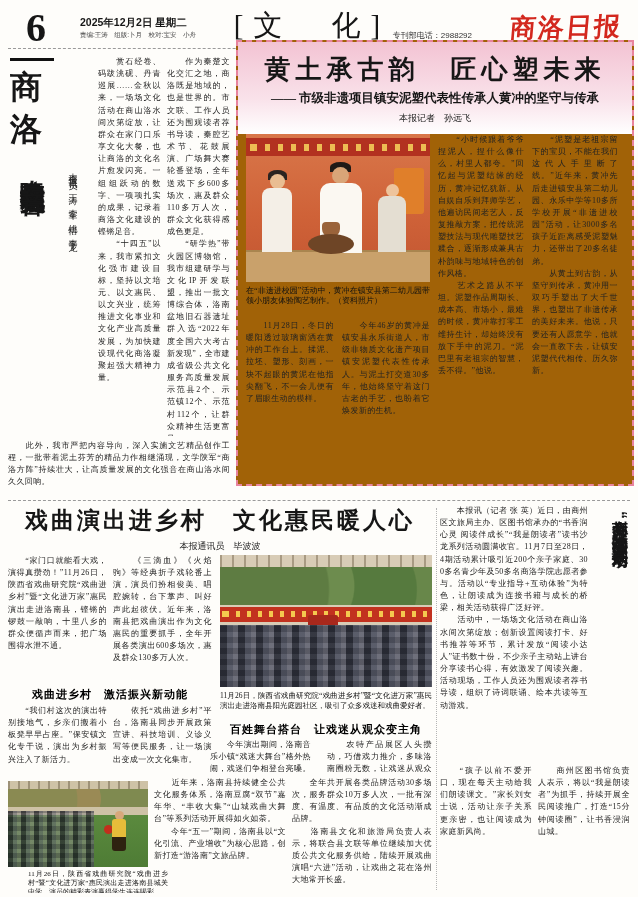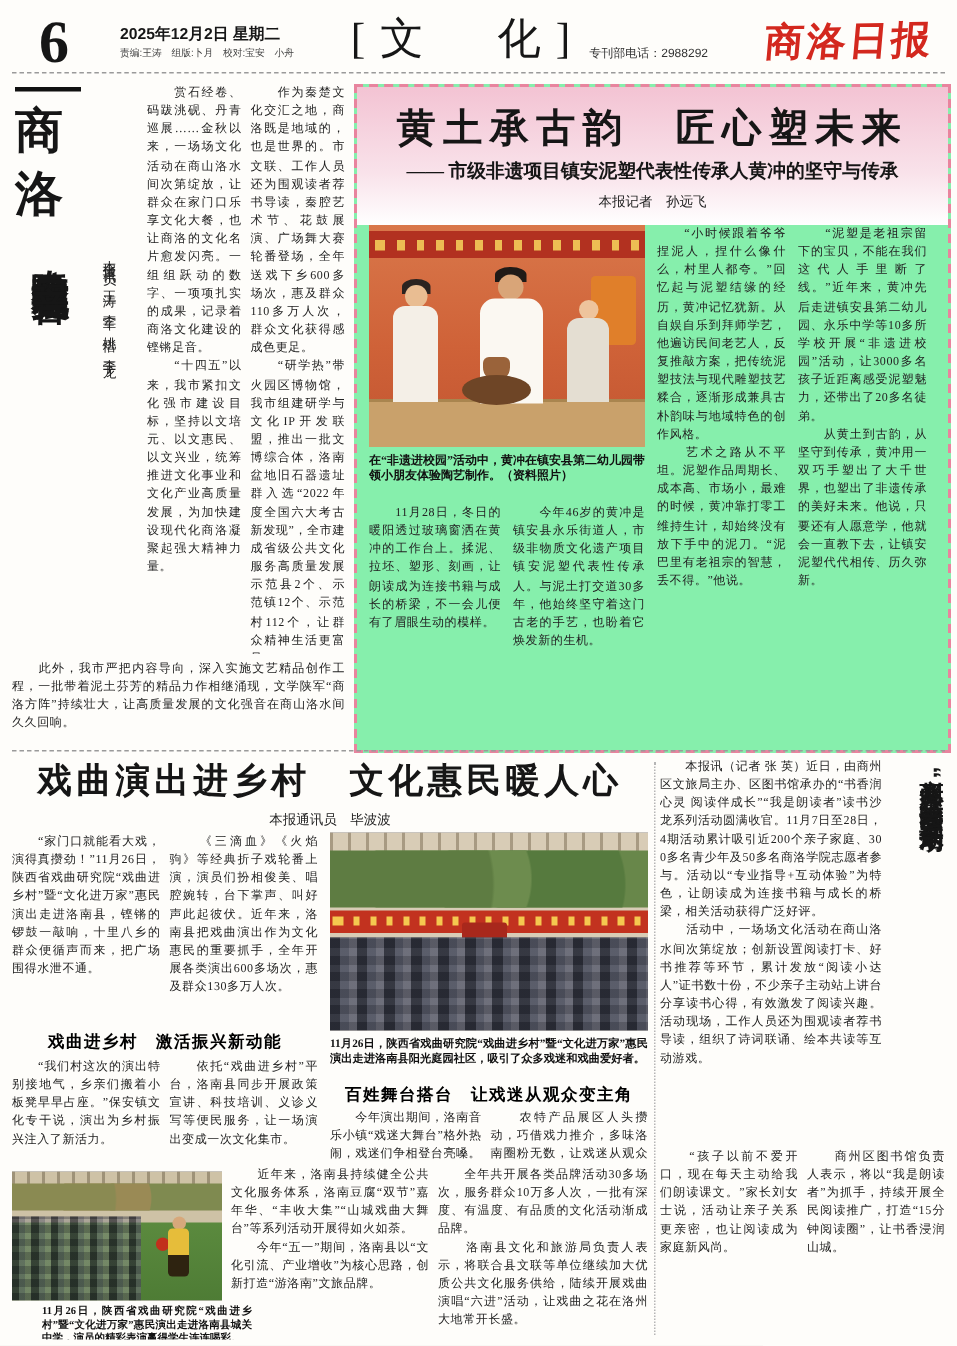--- a/index.html
+++ b/index.html
@@ -2,21 +2,21 @@
 <html><head>
 <meta charset="utf-8">
 <style>
   html,body{margin:0;padding:0;}
   body{background:#e9e7e2;font-family:"Liberation Serif",serif;}
   .page{position:relative;width:638px;height:897px;margin:0 auto;background:#fefdfa;overflow:hidden;color:#161616;}
   .abs{position:absolute;}
   .jt{text-align:justify;overflow:hidden;white-space:pre-wrap;line-height:1.52;letter-spacing:.4px;word-break:break-all;color:#222;}
   .t8{font-size:8px;}
   .t75{font-size:7.5px;}
-  .cap{font-weight:bold;color:#111;line-height:1.3;overflow:hidden;text-align:justify;word-break:break-all;}
+  .cap{font-weight:normal;color:#111;line-height:1.3;overflow:hidden;text-align:justify;word-break:break-all;}
   .vert{writing-mode:vertical-rl;}
   .photo{position:absolute;overflow:hidden;background:#888;}
   .ph-el{position:absolute;}
   .dotline{border-top:1px dashed #9a9a9a;height:0;}
   .vdotline{border-left:1px dotted #b5b5b5;width:0;}
   .subhead{font-weight:bold;text-align:center;font-size:11px;letter-spacing:1px;color:#000;overflow:hidden;font-family:"Liberation Sans",sans-serif;}
   .center{text-align:center;}
 </style>
 </head>
 <body>
@@ -35,21 +35,21 @@
     <div class="abs" style="left:2px;top:2px;width:44px;font-size:32px;font-weight:900;line-height:1.3;border-top:3px solid #111;padding-top:6px;">商洛</div>
     <div class="abs vert" style="left:8px;top:104px;height:316px;font-size:25px;font-weight:900;letter-spacing:1px;">奏响高质量发展文化强音</div>
     <div class="abs vert" style="left:58px;top:110px;height:230px;font-size:9px;letter-spacing:2px;color:#222;">本报通讯员　王涛　李军　姚惜　李于龙</div>
     <div class="abs jt t8" style="left:90px;top:0;width:63px;height:380px;">　　赏石经卷、码跋洮砚、丹青巡展……金秋以来，一场场文化活动在商山洛水间次第绽放，让群众在家门口乐享文化大餐，也让商洛的文化名片愈发闪亮。一组组跃动的数字、一项项扎实的成果，记录着商洛文化建设的铿锵足音。
 　　“十四五”以来，我市紧扣文化强市建设目标，坚持以文培元、以文惠民、以文兴业，统筹推进文化事业和文化产业高质量发展，为加快建设现代化商洛凝聚起强大精神力量。</div>
     <div class="abs jt t8" style="left:159px;top:0;width:63px;height:380px;">　　作为秦楚文化交汇之地，商洛既是地域的，也是世界的。市文联、工作人员还为围观读者荐书导读，秦腔艺术节、花鼓展演、广场舞大赛轮番登场，全年送戏下乡600多场次，惠及群众110多万人次，群众文化获得感成色更足。
 　　“研学热”带火园区博物馆，我市组建研学与文化IP开发联盟，推出一批文博综合体，洛南盆地旧石器遗址群入选“2022年度全国六大考古新发现”，全市建成省级公共文化服务高质量发展示范县2个、示范镇12个、示范村112个，让群众精神生活更富足。</div>
     <div class="abs jt t8" style="left:0;top:384px;width:222px;height:56px;">　　此外，我市严把内容导向，深入实施文艺精品创作工程，一批带着泥土芬芳的精品力作相继涌现，文学陕军“商洛方阵”持续壮大，让高质量发展的文化强音在商山洛水间久久回响。</div>
   </div>
 
-  <div class="abs" style="left:236px;top:56px;width:394px;height:442px;border:2px dashed #e8849e;background:#86efac;">
+  <div class="abs" style="left:236px;top:40px;width:394px;height:442px;border:2px dashed #e8849e;background:#a16207;">
     <div class="abs" style="left:0;right:0;top:0;height:92px;background:linear-gradient(180deg,#f3c3d3 0%,#f9e2ea 62%,#ffffff 100%);"></div>
     <div class="abs center" style="left:0;right:0;top:10px;font-size:26px;font-weight:900;letter-spacing:5px;">黄土承古韵　匠心塑未来</div>
     <div class="abs center" style="left:0;right:0;top:48px;font-size:12.5px;font-weight:bold;">—— 市级非遗项目镇安泥塑代表性传承人黄冲的坚守与传承</div>
     <div class="abs center" style="left:0;right:0;top:70px;font-size:9px;color:#222;">本报记者　孙远飞</div>
 
     <div class="abs" style="left:8px;top:92px;width:374px;height:342px;">
 
       <div class="photo" style="left:0;top:0;width:184px;height:148px;">
         <div class="ph-el" style="inset:0;background:linear-gradient(180deg,#d9774a 0%,#cf6238 55%,#c25531 100%);"></div>
         <div class="ph-el" style="left:0;right:0;top:4px;height:18px;background:repeating-linear-gradient(90deg,rgba(247,214,92,.85) 0 5px,transparent 5px 13px),#b23120;background-size:auto 7px, auto;background-position:6px 6px,0 0;background-repeat:repeat-x,repeat;"></div>
@@ -60,21 +60,21 @@
         <div class="ph-el" style="left:16px;top:54px;width:30px;height:64px;border-radius:8px 8px 0 0;background:#f4efe7;"></div>
         <div class="ph-el" style="left:84px;top:28px;width:21px;height:10px;border-radius:50% 50% 0 0;background:#1f1a17;"></div>
         <div class="ph-el" style="left:86px;top:33px;width:17px;height:17px;border-radius:50%;background:#d9a578;"></div>
         <div class="ph-el" style="left:74px;top:49px;width:42px;height:70px;border-radius:10px 10px 0 0;background:#fbf8f2;"></div>
         <div class="ph-el" style="left:140px;top:50px;width:13px;height:13px;border-radius:50%;background:#eec49c;"></div>
         <div class="ph-el" style="left:132px;top:62px;width:28px;height:56px;border-radius:8px 8px 0 0;background:#e4ded2;"></div>
         <div class="ph-el" style="left:76px;top:88px;width:18px;height:16px;border-radius:4px 4px 9px 9px;background:#9a633a;"></div>
         <div class="ph-el" style="left:62px;top:100px;width:46px;height:20px;border-radius:50%;background:#6e4526;"></div>
       </div>
       <div class="abs cap t8" style="left:0;top:152px;width:184px;height:28px;">在“非遗进校园”活动中，黄冲在镇安县第二幼儿园带领小朋友体验陶艺制作。（资料照片）</div>
-      <div class="abs jt t8" style="left:0;top:186px;width:88px;height:156px;">　　11月28日，冬日的暖阳透过玻璃窗洒在黄冲的工作台上。揉泥、拉坯、塑形、刻画，让朗读成为连接书籍与成长的桥梁，不一会儿便有了眉眼生动的模样。</div>
+      <div class="abs jt t8" style="left:0;top:186px;width:88px;height:156px;">　　11月28日，冬日的暖阳透过玻璃窗洒在黄冲的工作台上。揉泥、拉坯、塑形、刻画，一块不起眼的黄泥在他指尖翻飞，不一会儿便有了眉眼生动的模样。</div>
       <div class="abs jt t8" style="left:96px;top:186px;width:88px;height:156px;">　　今年46岁的黄冲是镇安县永乐街道人，市级非物质文化遗产项目镇安泥塑代表性传承人。与泥土打交道30多年，他始终坚守着这门古老的手艺，也盼着它焕发新的生机。</div>
       <div class="abs jt t8" style="left:192px;top:0;width:86px;height:342px;">　　“小时候跟着爷爷捏泥人，捏什么像什么，村里人都夸。”回忆起与泥塑结缘的经历，黄冲记忆犹新。从自娱自乐到拜师学艺，他遍访民间老艺人，反复推敲方案，把传统泥塑技法与现代雕塑技艺糅合，逐渐形成兼具古朴韵味与地域特色的创作风格。
 　　艺术之路从不平坦。泥塑作品周期长、成本高、市场小，最难的时候，黄冲靠打零工维持生计，却始终没有放下手中的泥刀。“泥巴里有老祖宗的智慧，丢不得。”他说。</div>
       <div class="abs jt t8" style="left:286px;top:0;width:86px;height:342px;">　　“泥塑是老祖宗留下的宝贝，不能在我们这代人手里断了线。”近年来，黄冲先后走进镇安县第二幼儿园、永乐中学等10多所学校开展“非遗进校园”活动，让3000多名孩子近距离感受泥塑魅力，还带出了20多名徒弟。
 　　从黄土到古韵，从坚守到传承，黄冲用一双巧手塑出了大千世界，也塑出了非遗传承的美好未来。他说，只要还有人愿意学，他就会一直教下去，让镇安泥塑代代相传、历久弥新。</div>
     </div>
   </div>
 
   <div class="abs dotline" style="left:8px;right:8px;top:500px;"></div>
   <div class="abs vdotline" style="left:436px;top:508px;height:382px;"></div>
@@ -93,21 +93,21 @@
       <div class="photo" style="left:212px;top:0;width:212px;height:132px;">
         <div class="ph-el" style="inset:0;background:#d8ccb6;"></div>
         <div class="ph-el" style="left:0;right:0;top:0;height:26px;background:repeating-linear-gradient(90deg,rgba(120,105,80,.5) 0 2px,transparent 2px 12px);"></div>
         <div class="ph-el" style="left:0;right:0;top:12px;height:38px;background:radial-gradient(circle at 12% 60%,#5e7c42 0 44%,transparent 45%),radial-gradient(circle at 38% 50%,#6d8c4e 0 40%,transparent 41%),radial-gradient(circle at 64% 60%,#567a3e 0 44%,transparent 45%),radial-gradient(circle at 90% 54%,#68874a 0 42%,transparent 43%);"></div>
         <div class="ph-el" style="left:0;right:0;top:52px;height:15px;background:repeating-linear-gradient(90deg,rgba(250,216,84,.9) 0 4px,transparent 4px 11px),#c2321f;background-size:auto 6px,auto;background-position:5px 4px,0 0;background-repeat:repeat-x,repeat;"></div>
         <div class="ph-el" style="left:88px;top:60px;width:30px;height:36px;background:#a8281c;border-radius:2px;"></div>
         <div class="ph-el" style="left:0;right:0;top:70px;bottom:0;background:repeating-linear-gradient(90deg,rgba(25,28,36,.55) 0 7px,rgba(92,96,110,.45) 7px 13px,rgba(150,150,160,.35) 13px 18px),repeating-linear-gradient(0deg,rgba(40,40,50,.5) 0 6px,rgba(112,112,126,.4) 6px 11px),#4a4d58;"></div>
       </div>
       <div class="abs cap t75" style="left:212px;top:136px;width:212px;height:27px;">11月26日，陕西省戏曲研究院“戏曲进乡村”暨“文化进万家”惠民演出走进洛南县阳光庭园社区，吸引了众多戏迷和戏曲爱好者。</div>
       <div class="abs subhead" style="left:212px;top:167px;width:212px;">百姓舞台搭台　让戏迷从观众变主角</div>
-      <div class="abs jt t8" style="left:212px;top:184px;width:101px;height:34px;">　　今年演出期间，洛南音乐小镇“戏迷大舞台”格外热闹，戏迷们争相登台亮嗓。</div>
+      <div class="abs jt t8" style="left:202px;top:184px;width:101px;height:34px;">　　今年演出期间，洛南音乐小镇“戏迷大舞台”格外热闹，戏迷们争相登台亮嗓。</div>
       <div class="abs jt t8" style="left:319px;top:184px;width:105px;height:34px;">　　农特产品展区人头攒动，巧借戏力推介，多味洛南圈粉无数，让戏迷从观众变成了主角。</div>
 
       <div class="photo" style="left:0;top:226px;width:140px;height:86px;">
         <div class="ph-el" style="inset:0;background:#cec2a6;"></div>
         <div class="ph-el" style="left:0;right:0;top:0;height:24px;background:repeating-linear-gradient(90deg,rgba(100,88,64,.45) 0 2px,transparent 2px 10px);"></div>
         <div class="ph-el" style="left:0;right:0;top:8px;height:18px;background:radial-gradient(circle at 15% 60%,#8a8a52 0 40%,transparent 41%),radial-gradient(circle at 45% 55%,#9a8a55 0 38%,transparent 39%),radial-gradient(circle at 78% 60%,#7f8a50 0 40%,transparent 41%);"></div>
         <div class="ph-el" style="left:0;right:0;top:34px;bottom:0;background:linear-gradient(180deg,#5b8a3e,#4e7c35);"></div>
         <div class="ph-el" style="left:0;top:30px;width:86px;height:56px;background:repeating-linear-gradient(90deg,rgba(25,26,34,.6) 0 5px,rgba(96,98,110,.45) 5px 9px,rgba(160,158,150,.3) 9px 13px),repeating-linear-gradient(0deg,rgba(36,36,46,.5) 0 5px,rgba(120,118,126,.35) 5px 9px);"></div>
         <div class="ph-el" style="left:96px;top:44px;width:9px;height:9px;border-radius:50%;background:#c22f1c;"></div>
         <div class="ph-el" style="left:107px;top:30px;width:9px;height:9px;border-radius:50%;background:#d7a87b;"></div>

